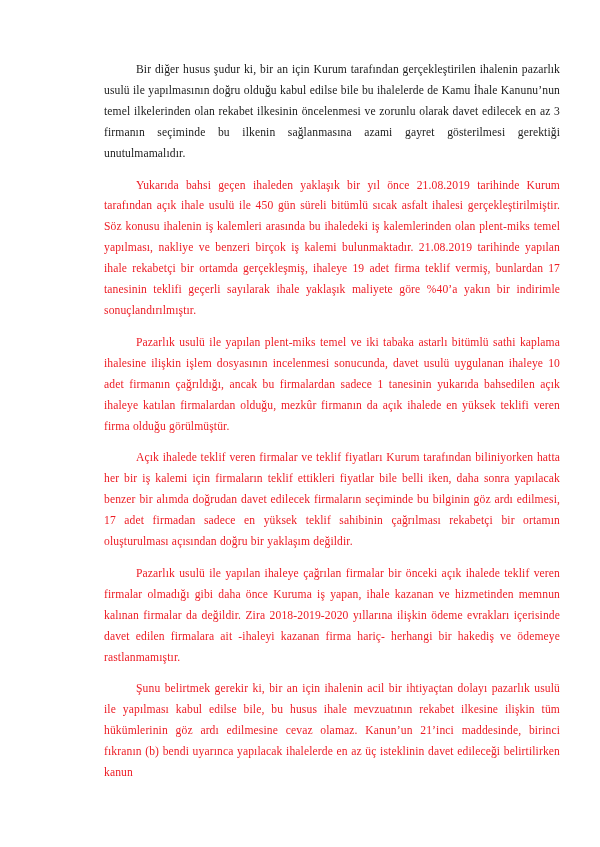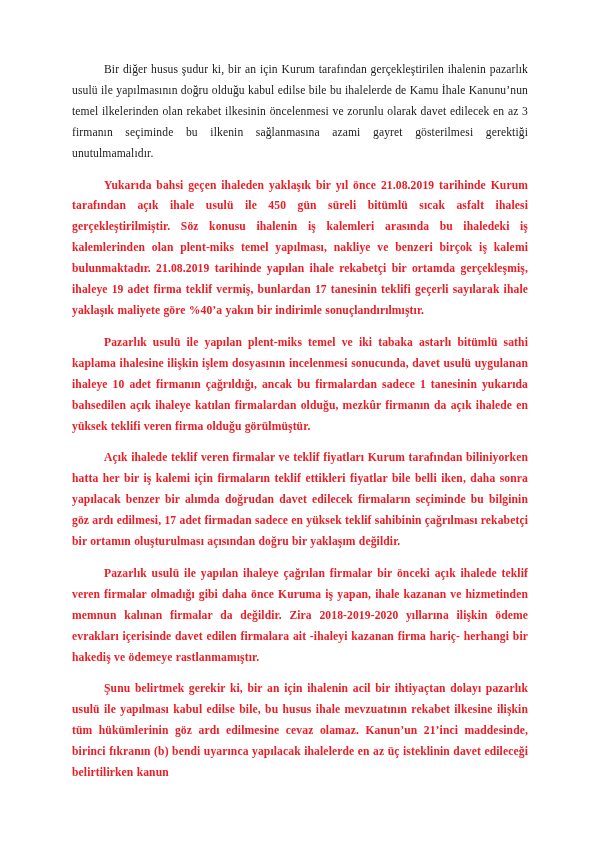--- a/index.html
+++ b/index.html
@@ -14,20 +14,21 @@
     font-family: "Liberation Serif", "DejaVu Serif", serif;
     overflow: hidden;
   }
 
   .page {
     position: relative;
     width: 480px;
     height: 847px;
     background: #ffffff;
     box-sizing: border-box;
+    margin-left: 32px;
   }
 
   .content {
     position: absolute;
     left: 72px;
     top: 60px;
     width: 456px;
   }
 
   p.para {
@@ -47,21 +48,20 @@
   p.para + p.para {
     margin-top: 11px;
   }
 
   p.black {
     color: #1a1a1a;
   }
 
   p.red {
     color: #ED1C24;
-    font-weight: bold;
   }
 </style>
 </head>
 <body>
 
 <div class="page">
   <div class="content">
 
     <p class="para black">Bir diğer husus şudur ki, bir an için Kurum tarafından gerçekleştirilen ihalenin pazarlık usulü ile yapılmasının doğru olduğu kabul edilse bile bu ihalelerde de Kamu İhale Kanunu’nun temel ilkelerinden olan rekabet ilkesinin öncelenmesi ve zorunlu olarak davet edilecek en az 3 firmanın seçiminde bu ilkenin sağlanmasına azami gayret gösterilmesi gerektiği unutulmamalıdır.</p>
 

